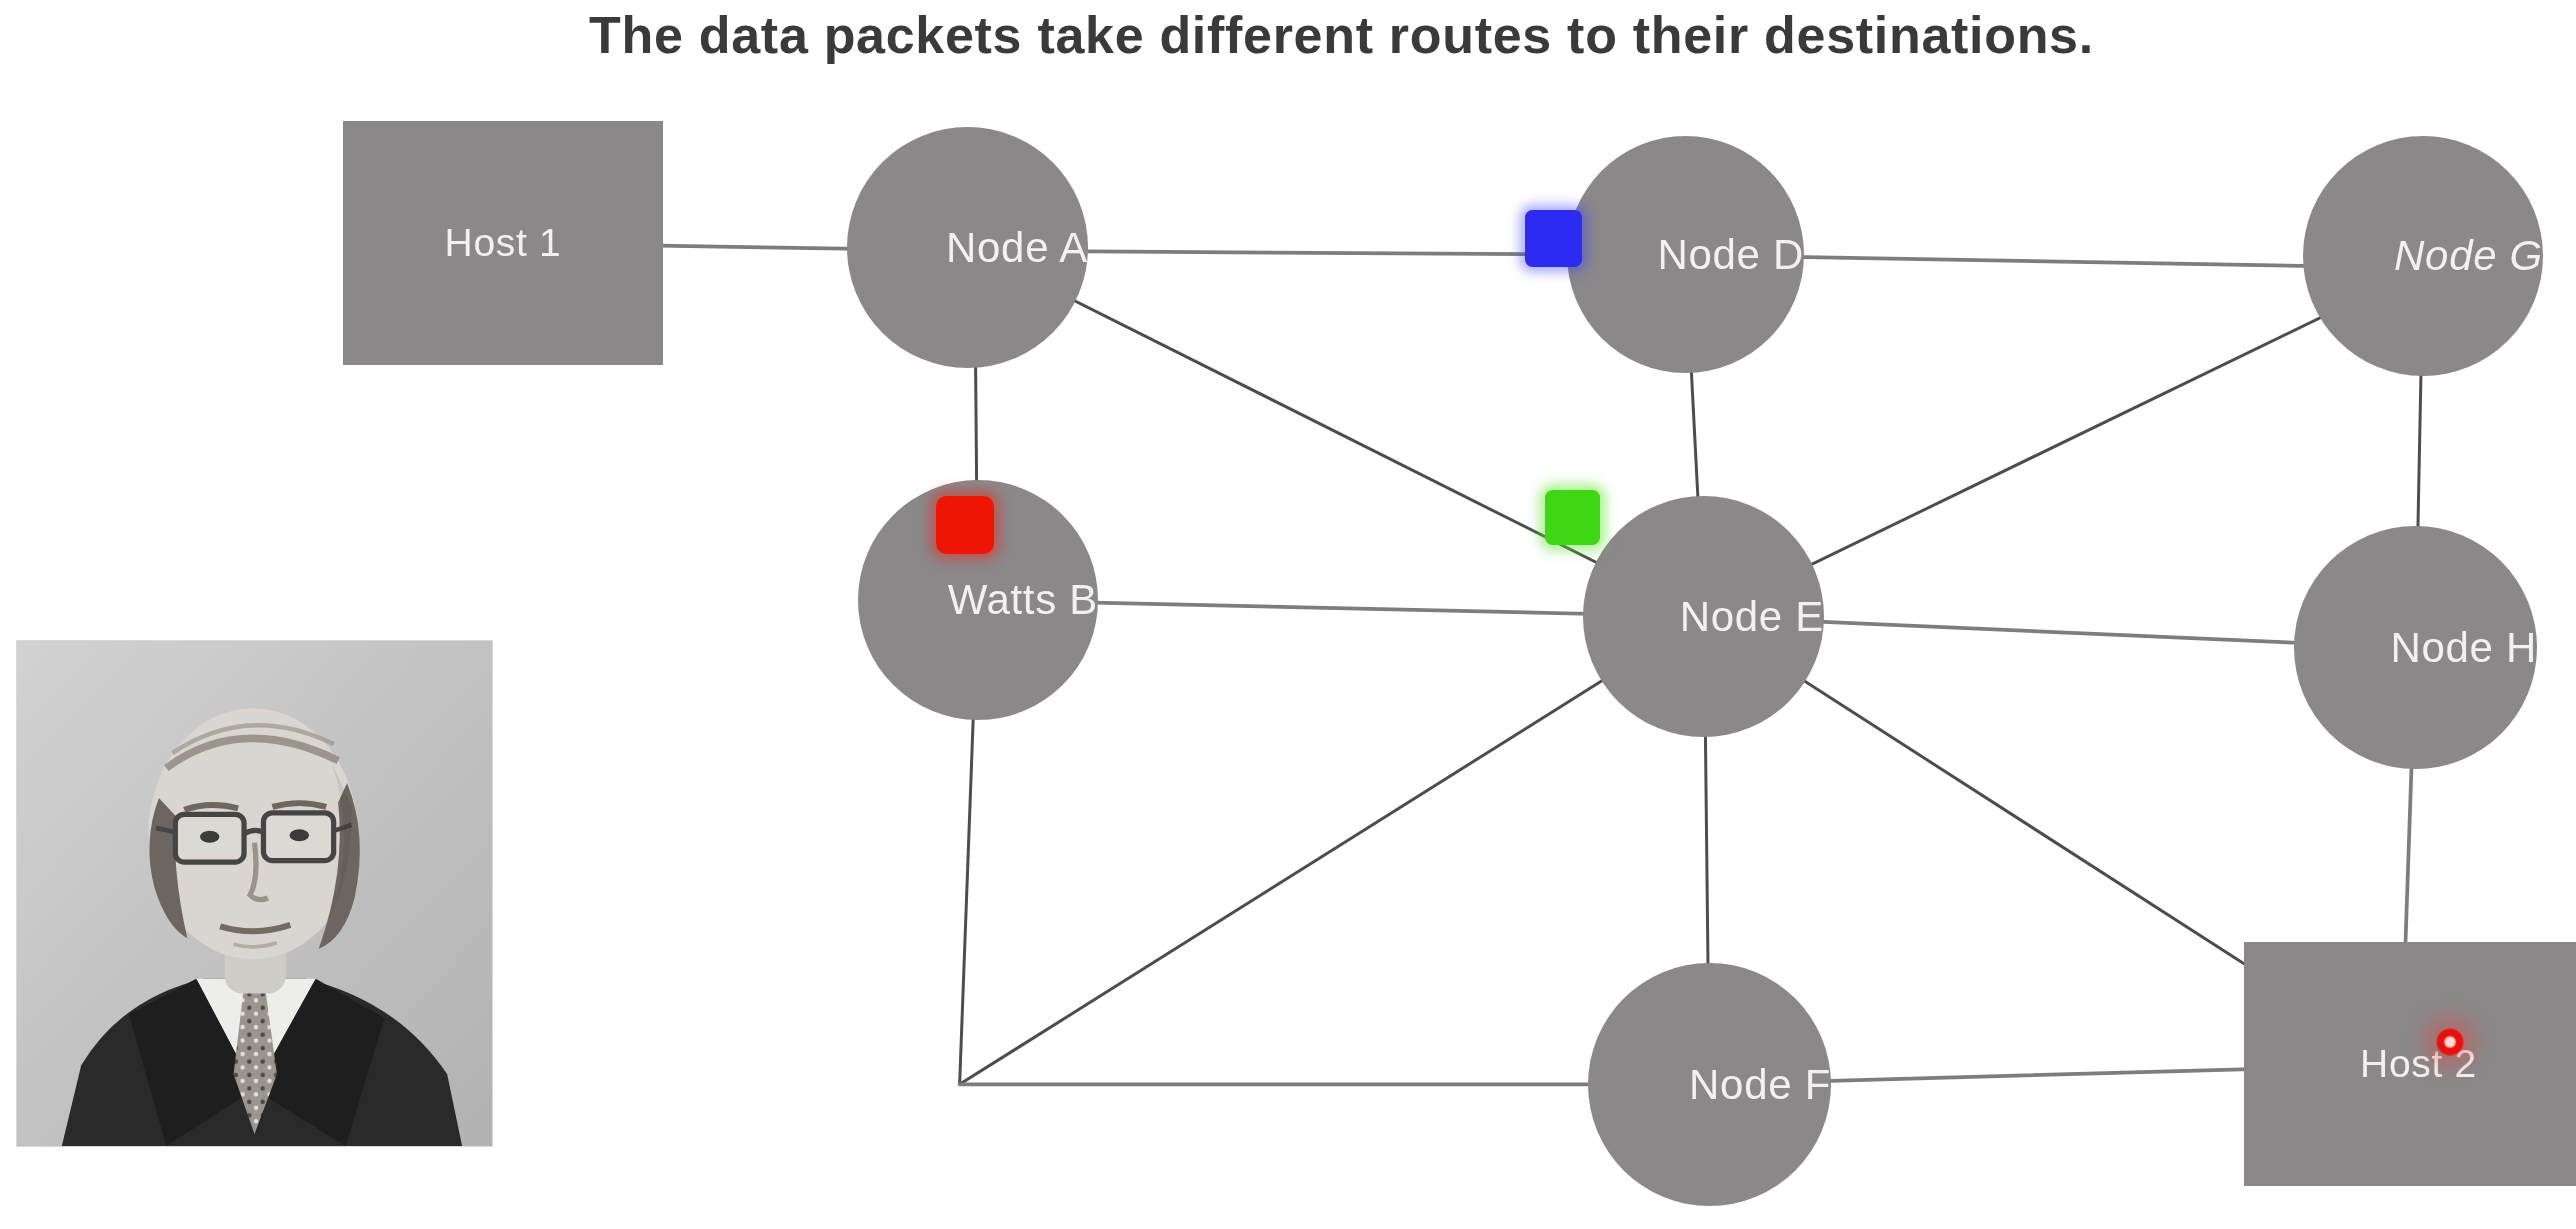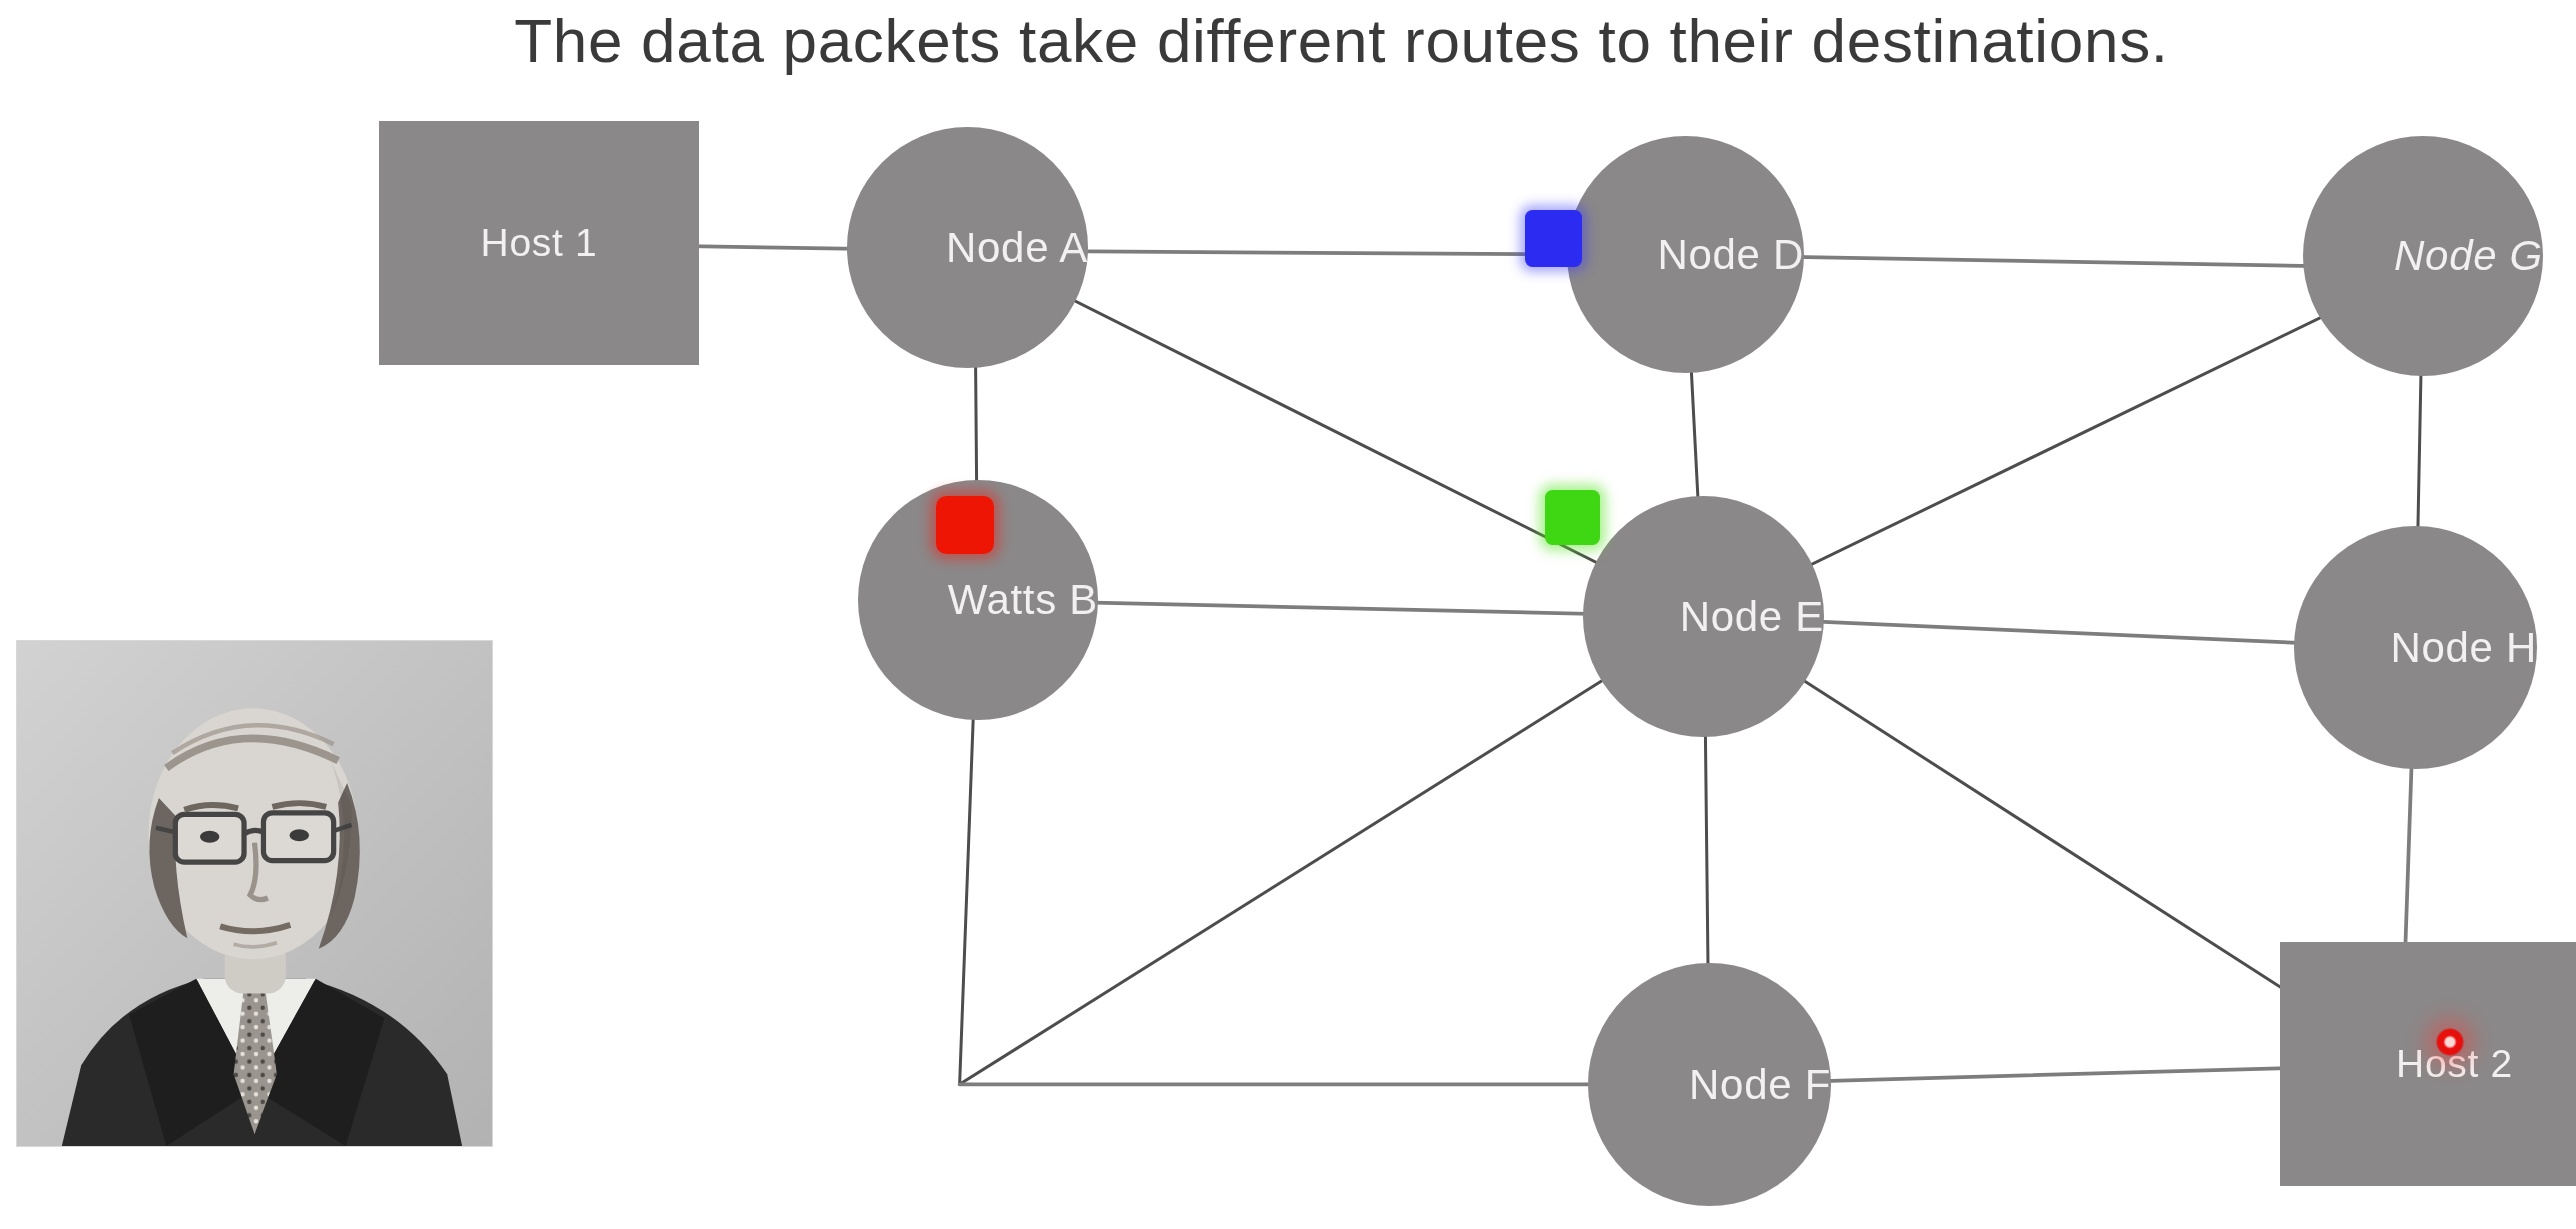--- a/index.html
+++ b/index.html
@@ -6,21 +6,21 @@
   .canvas{
     position:relative;
     width:2576px;height:1230px;
     background:#ffffff;
     font-family:"Liberation Sans", sans-serif;
     overflow:hidden;
   }
   .title{
     position:absolute;left:322px;top:4.5px;width:2039px;
     text-align:center;
-    font-size:62px;color:#3a3a3a;font-weight:400;
+    font-size:52px;color:#3a3a3a;font-weight:700;
     letter-spacing:0.7px;
   }
   
   .links{position:absolute;left:0;top:0;width:2576px;height:1230px;}
   .links line{stroke-linecap:round;}
   .link-light{stroke:#7d7d7d;stroke-width:5;}
   .link-dark{stroke:#4d4d4d;stroke-width:4;}
   
   .node{
     position:absolute;border-radius:50%;
@@ -33,21 +33,21 @@
   .node-c{left:837px;top:962px;width:244px;height:244px;}
   .node-d{left:1567px;top:136px;width:237px;height:237px;}
   .node-e{left:1583px;top:496px;width:241px;height:241px;}
   .node-f{left:1588px;top:963px;width:243px;height:243px;}
   .node-g{left:2303px;top:136px;width:240px;height:240px;font-style:italic;}
   .node-h{left:2294px;top:526px;width:243px;height:243px;}
   
   .host{
     position:absolute;background:#8b8889;
     display:flex;align-items:center;justify-content:center;
-    color:#f2f0f0;font-size:39px;letter-spacing:0.7px;margin-left:36px;
+    color:#f2f0f0;font-size:39px;letter-spacing:0.7px;
   }
   .host-1{left:343px;top:121px;width:320px;height:244px;}
   .host-2{left:2244px;top:942px;width:349px;height:244px;}
   
   .packet{position:absolute;}
   .packet-blue{
     left:1525px;top:210px;width:57px;height:57px;border-radius:7.5px;
     box-shadow:0 0 12px 4.5px rgba(60,60,245,0.45);
   }
   .packet-red{

